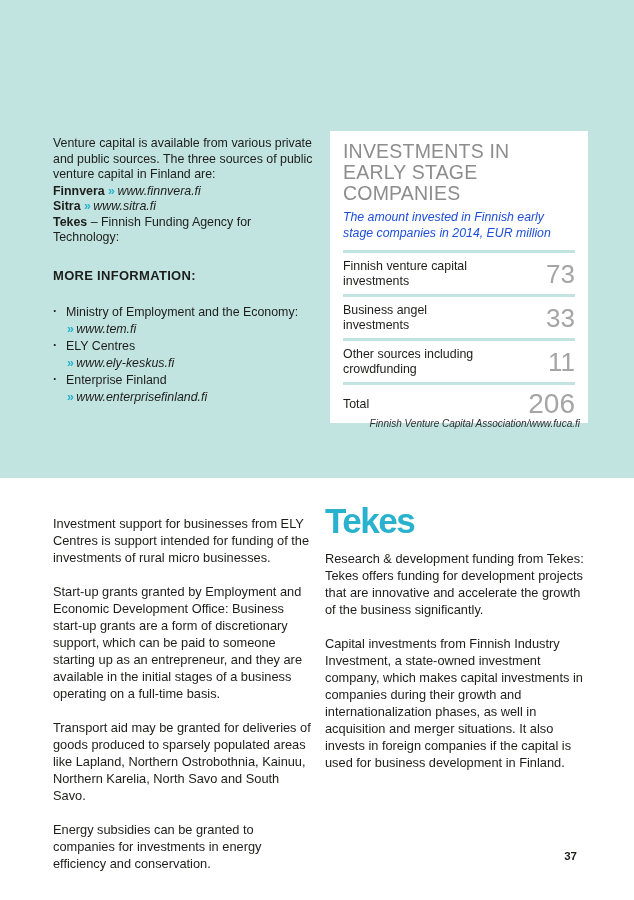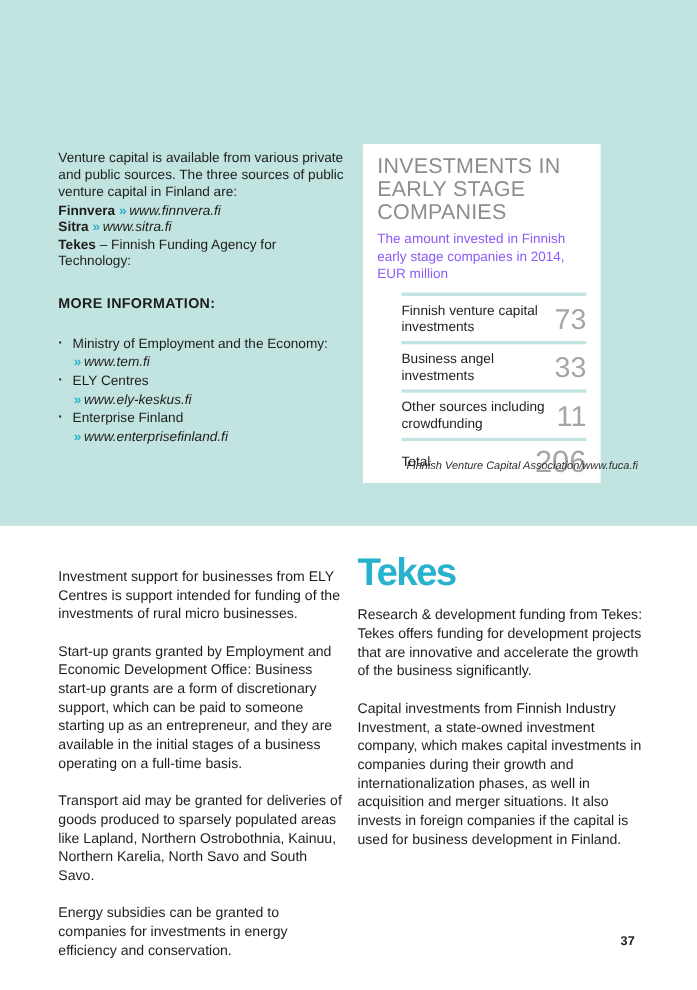--- a/index.html
+++ b/index.html
@@ -37,38 +37,37 @@
   .chev{color:var(--cyan);font-weight:bold;letter-spacing:-1px;}
   .url{font-style:italic;text-align:center;}
   .mi-block{margin-top:22px;}
   .mi-block h3{margin-bottom:21px;}
   .mi-item{display:flex;margin-bottom:1px;}
   .mi-bullet{width:13px;flex:0 0 13px;text-align:left;font-weight:bold;}
   .mi-label{line-height:16.5px;}
   .mi-url{line-height:16.5px;padding-left:1px;}
   
   .panel{
-    position:absolute;left:330px;top:131px;width:216px;
+    position:absolute;left:330px;top:131px;width:258px;
     background:#fff;padding:10px 13px 0 13px;
   }
   .panel-title{
     color:var(--gray-title);
     font-size:19.5px;line-height:21px;font-weight:400;
     letter-spacing:.2px;
     margin-bottom:5px;
   }
   .panel-sub{
-    font-size:12.3px;line-height:16px;color:#8b5cf6;
+    font-style:italic;font-size:12.3px;line-height:16px;color:#1d4ed8;
     margin-bottom:9px;
   }
   .t-row{
     display:flex;justify-content:space-between;align-items:center;
     border-top:3px solid var(--teal);
     padding:6px 0;
-    margin-left:22px;
   }
   .t-label{font-size:12.4px;line-height:14.5px;max-width:150px;}
   .t-val{
     color:var(--gray-val);font-size:26px;line-height:26px;
     font-weight:400;letter-spacing:0;
   }
   .t-row.total .t-val{font-size:28px;}
   .attribution{
     position:absolute;right:54px;top:418px;
     font-style:italic;font-size:10px;color:#2e2e2e;

